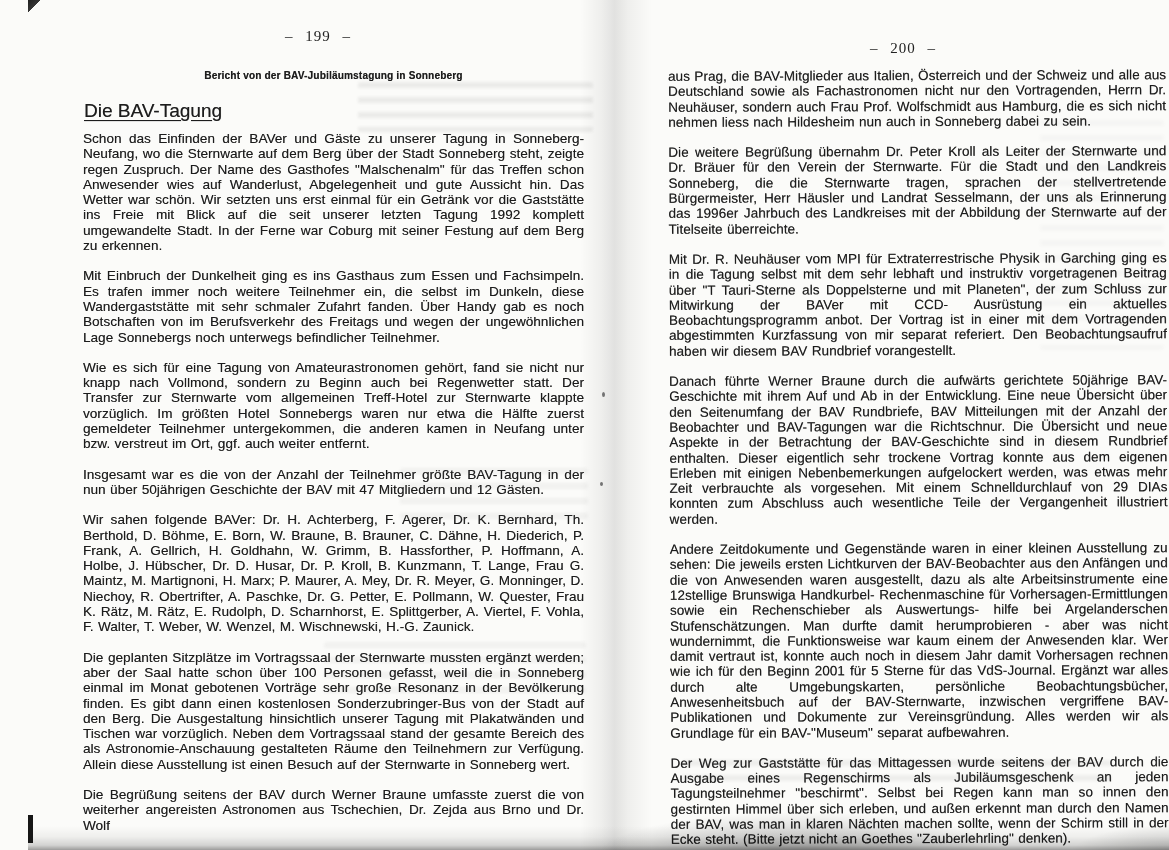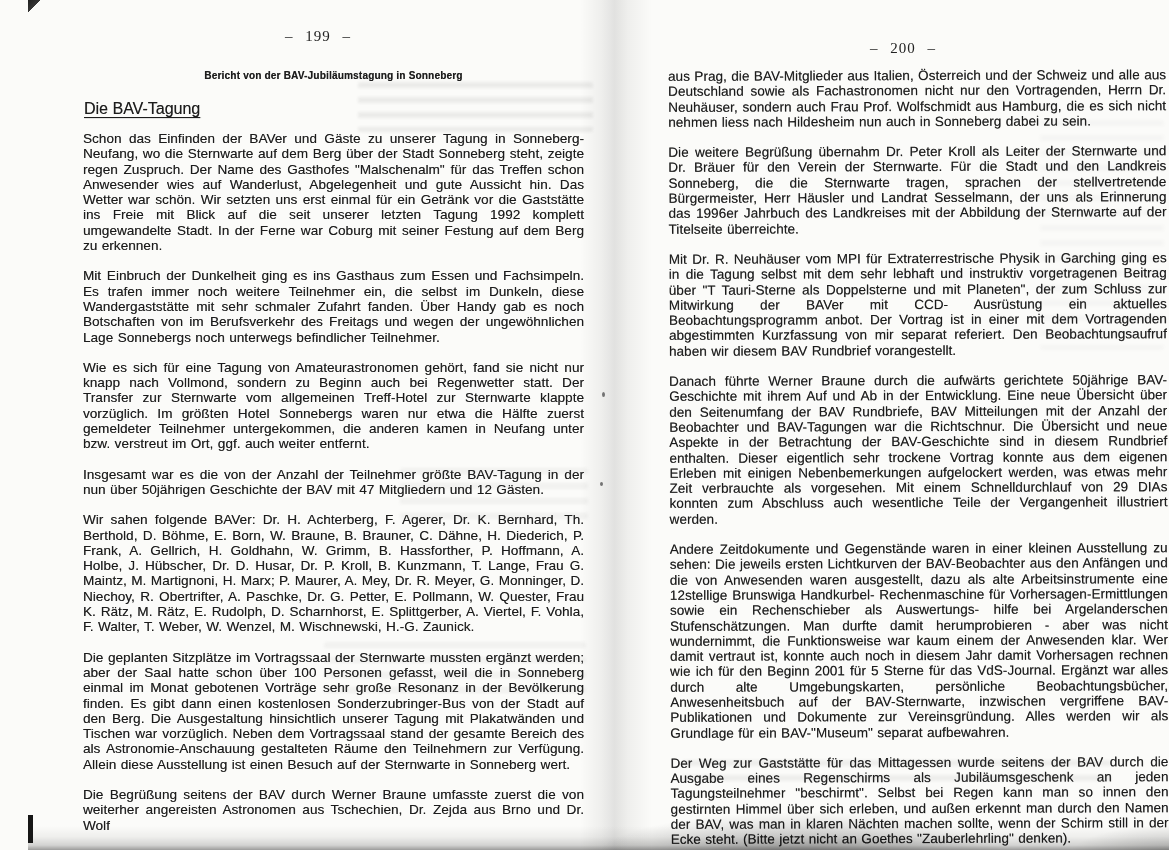--- a/index.html
+++ b/index.html
@@ -30,21 +30,21 @@
     position: absolute;
     left: 55px; top: 70px; width: 501px;
     font-size: 10px; font-weight: bold;
     text-align: center;
     letter-spacing: 0.2px;
     text-shadow: 0.2px 0.2px 0.4px rgba(20,20,20,0.6);
   }
   .section-heading {
     position: absolute;
     left: 56px; top: 100px;
-    font-size: 16px;
+    font-size: 19px;
     text-decoration: underline;
     text-underline-offset: 3px;
     text-shadow: 0.2px 0.2px 0.4px rgba(20,20,20,0.55);
     text-align: right;
   }
 
   .textcol { position: absolute; }
   .textcol-left  { left: 55px;  top: 131px; width: 501px; }
   .textcol-right { left: 640px; top: 68px;  width: 498px; transform: rotate(-0.2deg); transform-origin: 50% 0; }
 

